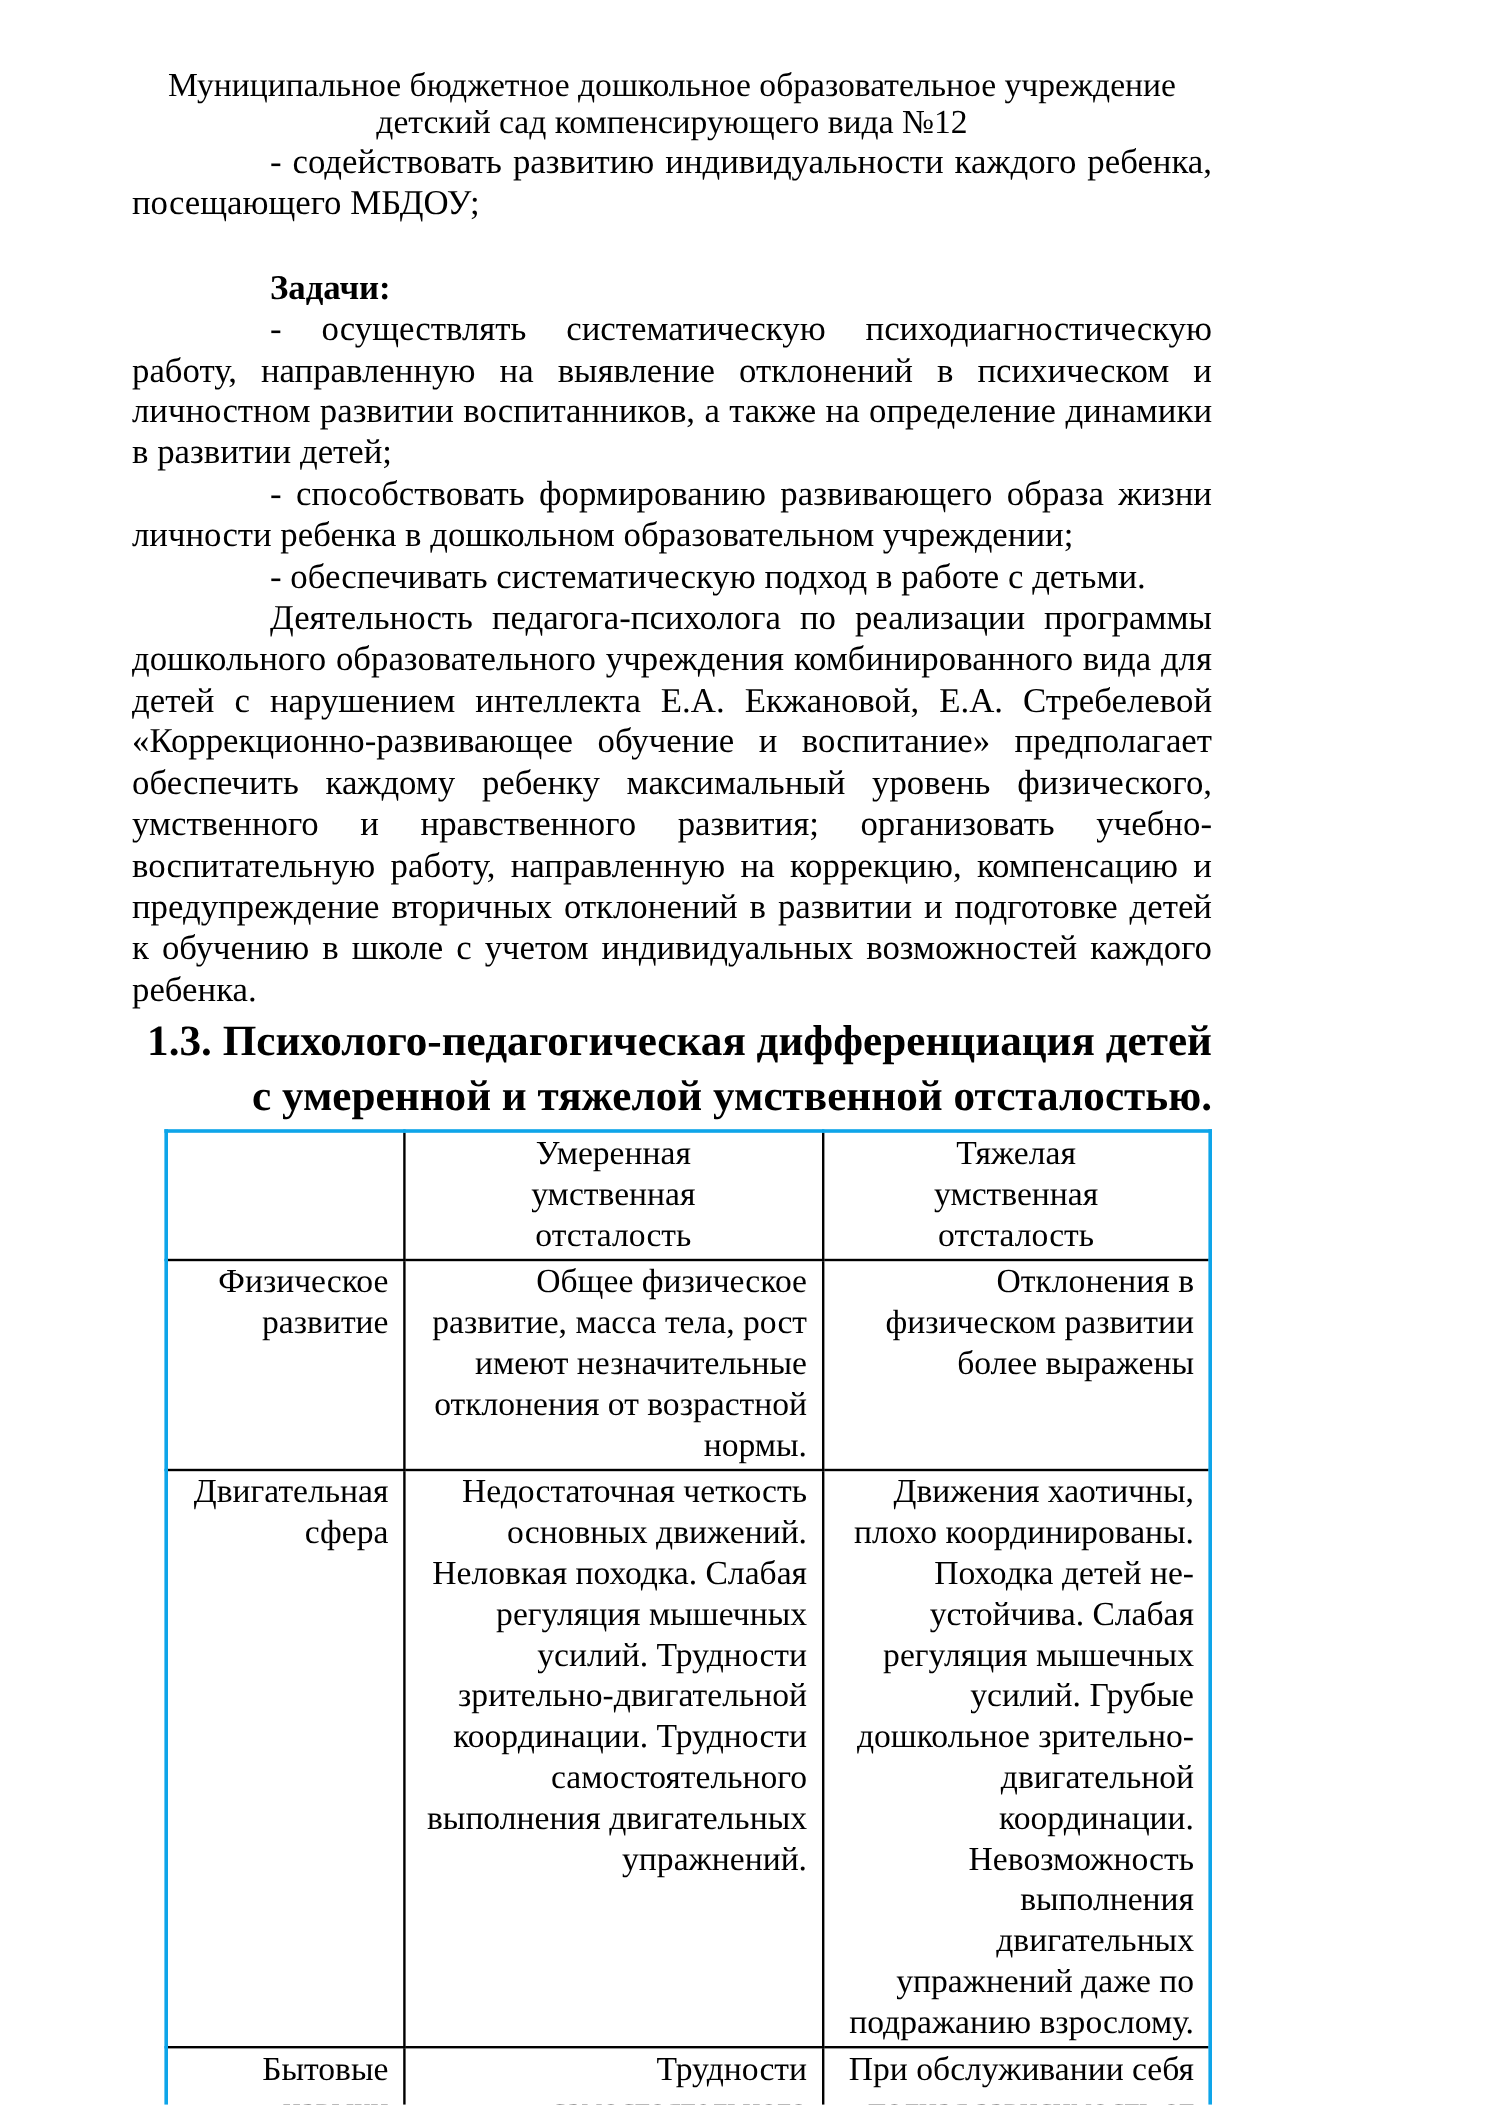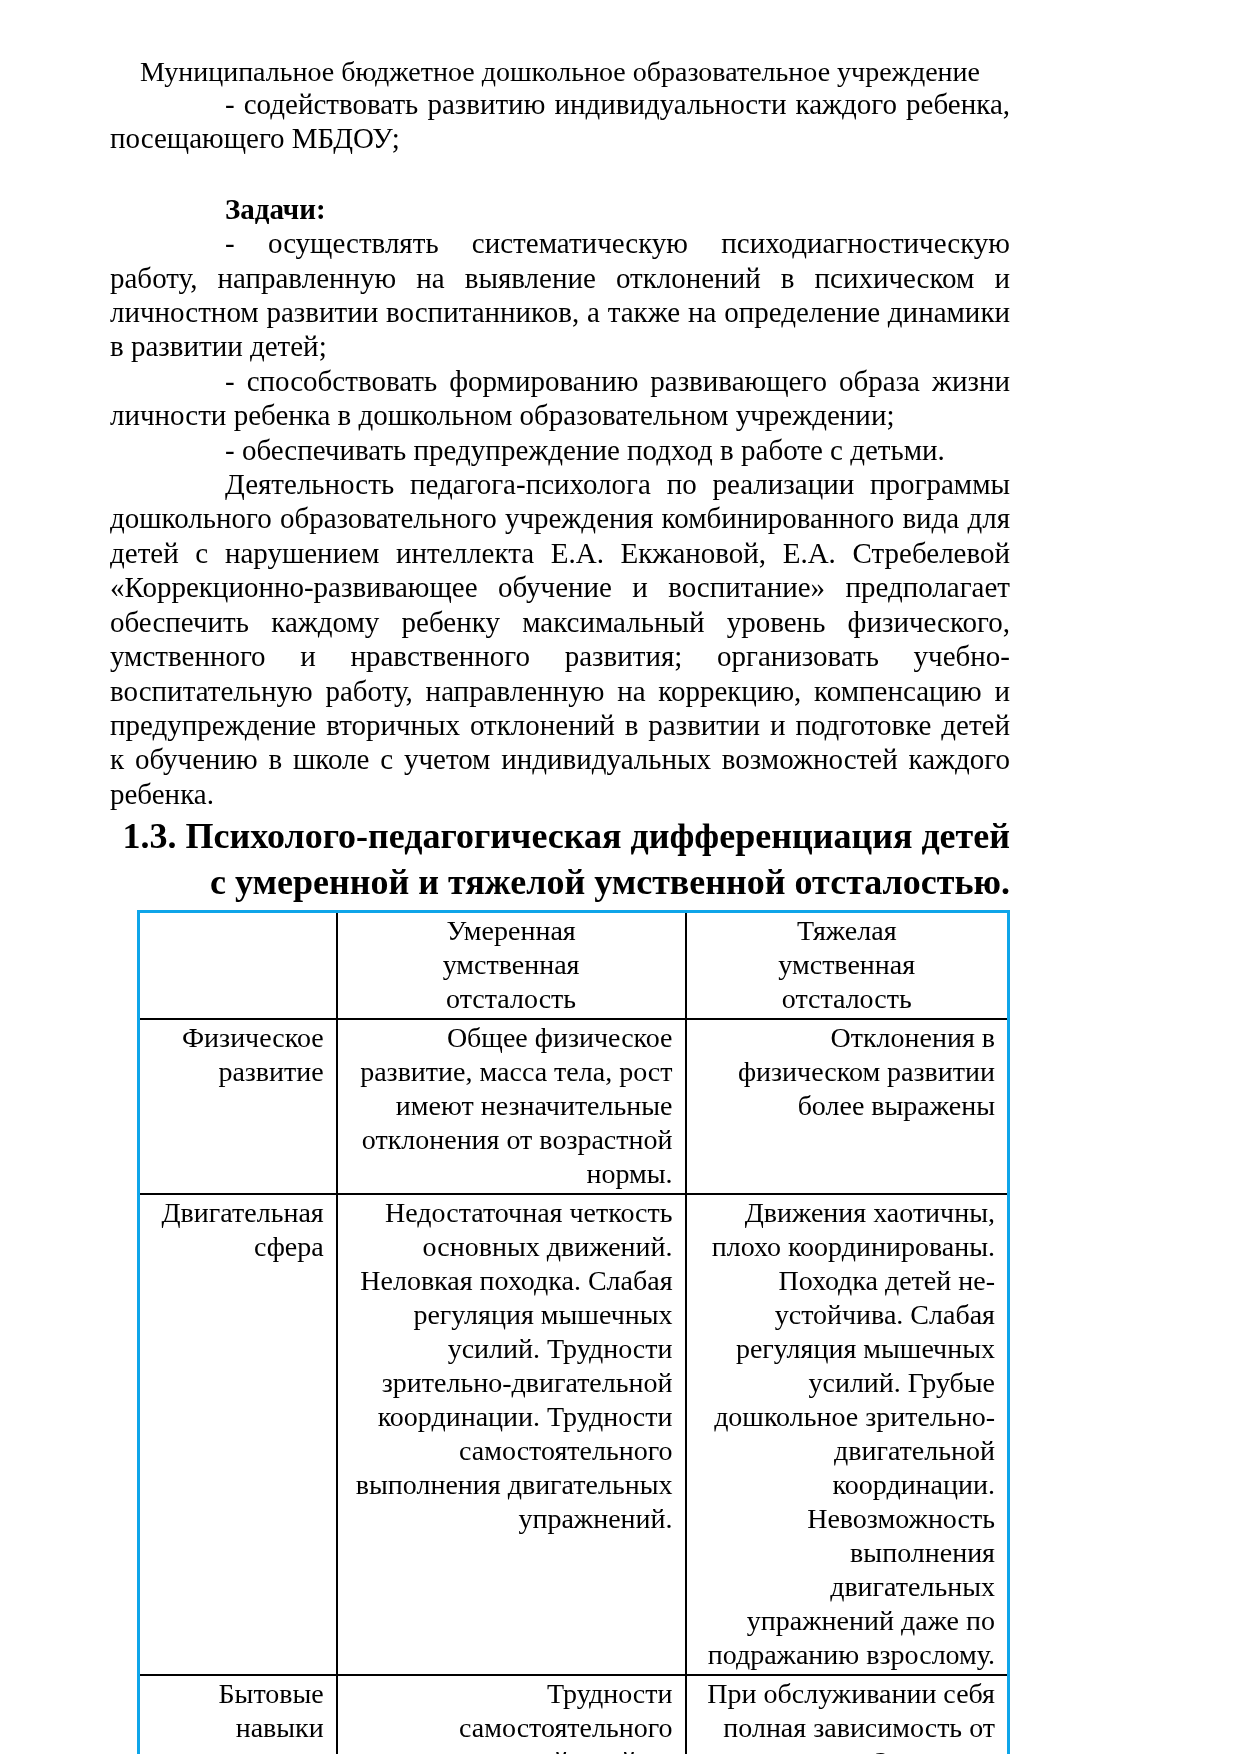--- a/index.html
+++ b/index.html
@@ -64,28 +64,29 @@
   }
   td.justify { text-align: justify; }
 </style>
 </head>
 <body>
 
 <div class="page">
 
   <div class="doc-title">
     <div>Муниципальное бюджетное дошкольное образовательное учреждение</div>
+    <div>детский сад компенсирующего вида №12</div>
   </div>
 
   <p class="para">- содействовать развитию индивидуальности каждого ребенка, посещающего МБДОУ;</p>
 
   <p class="para tasks-head">Задачи:</p>
   <p class="para">- осуществлять систематическую психодиагностическую работу, направленную на выявление отклонений в психическом и личностном развитии воспитанников, а также на определение динамики в развитии детей;</p>
   <p class="para">- способствовать формированию развивающего образа жизни личности ребенка в дошкольном образовательном учреждении;</p>
-  <p class="para">- обеспечивать предупреждение подход в работе с детьми.</p>
+  <p class="para">- обеспечивать систематическую подход в работе с детьми.</p>
 
   <p class="para">Деятельность педагога-психолога по реализации программы дошкольного образовательного учреждения комбинированного вида для детей с нарушением интеллекта Е.А. Екжановой, Е.А. Стребелевой «Коррекционно-развивающее обучение и воспитание» предполагает обеспечить каждому ребенку максимальный уровень физического, умственного и нравственного развития; организовать учебно-воспитательную работу, направленную на коррекцию, компенсацию и предупреждение вторичных отклонений в развитии и подготовке детей к обучению в школе с учетом индивидуальных возможностей каждого ребенка.</p>
 
   <div class="section-heading">1.3. Психолого-педагогическая дифференциация детей с умеренной и тяжелой умственной отсталостью.</div>
 
   <table class="diff">
     <colgroup>
       <col style="width:206px">
       <col style="width:420px">
       <col style="width:396px">

